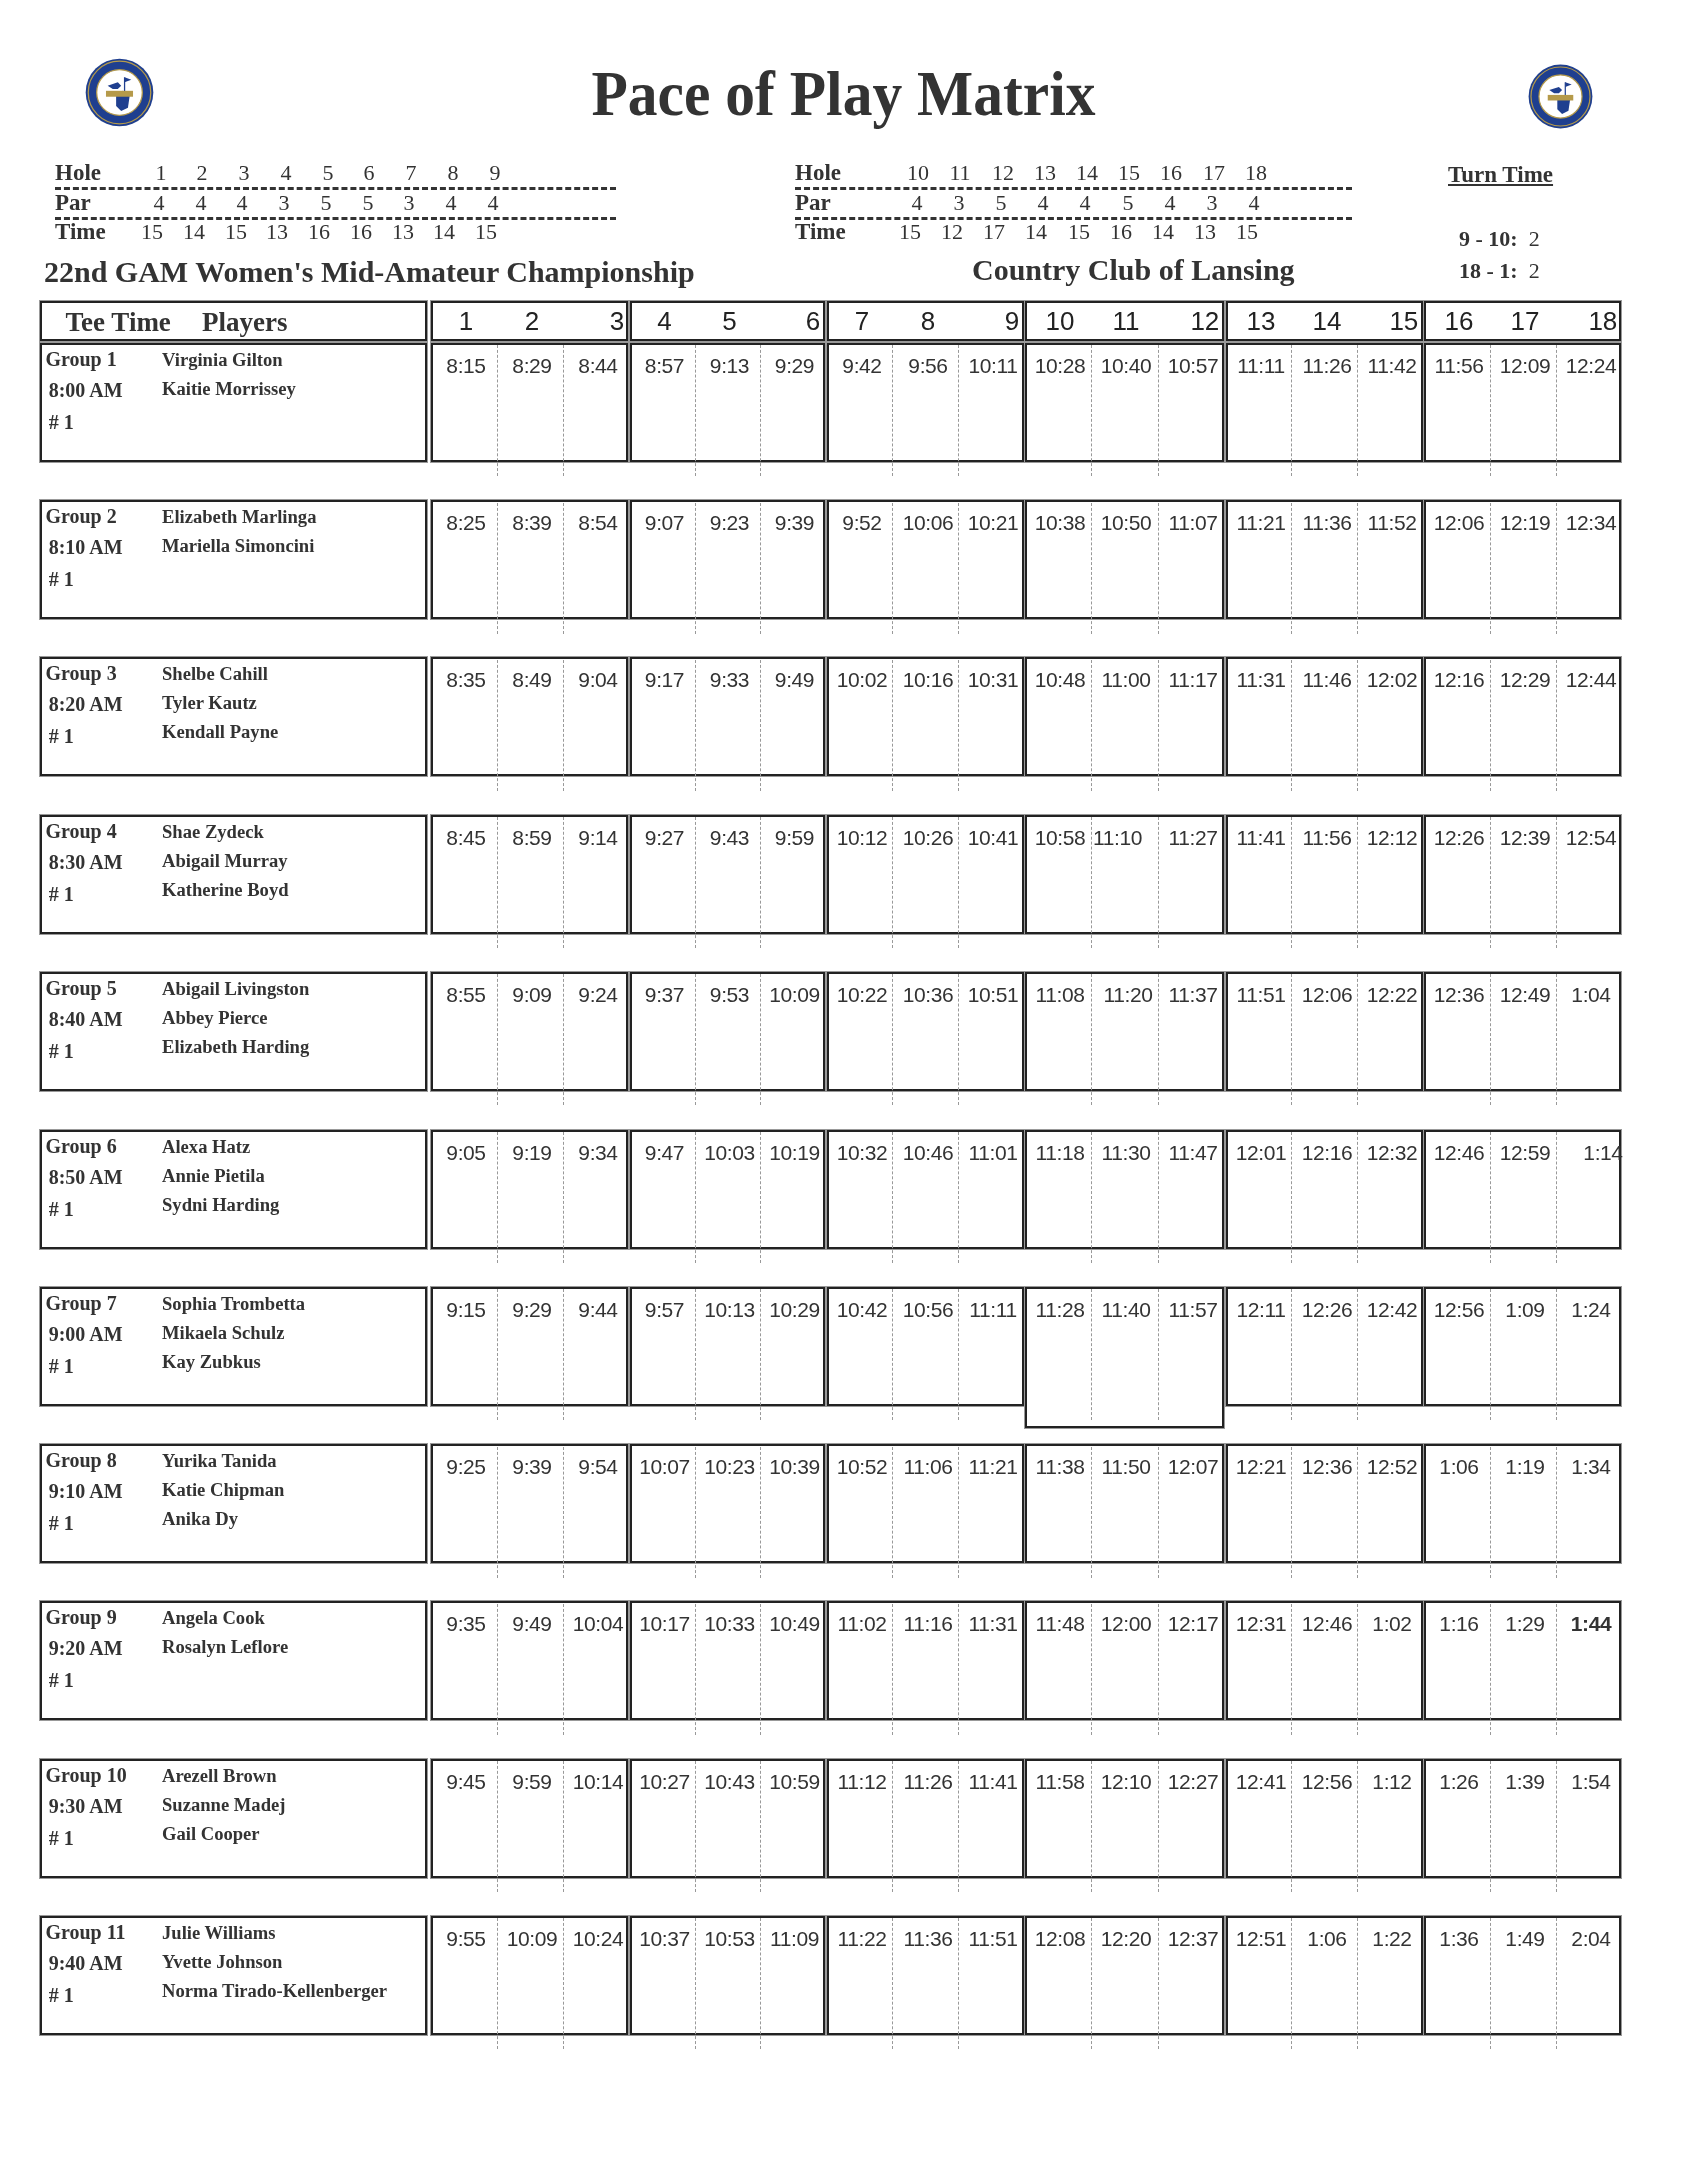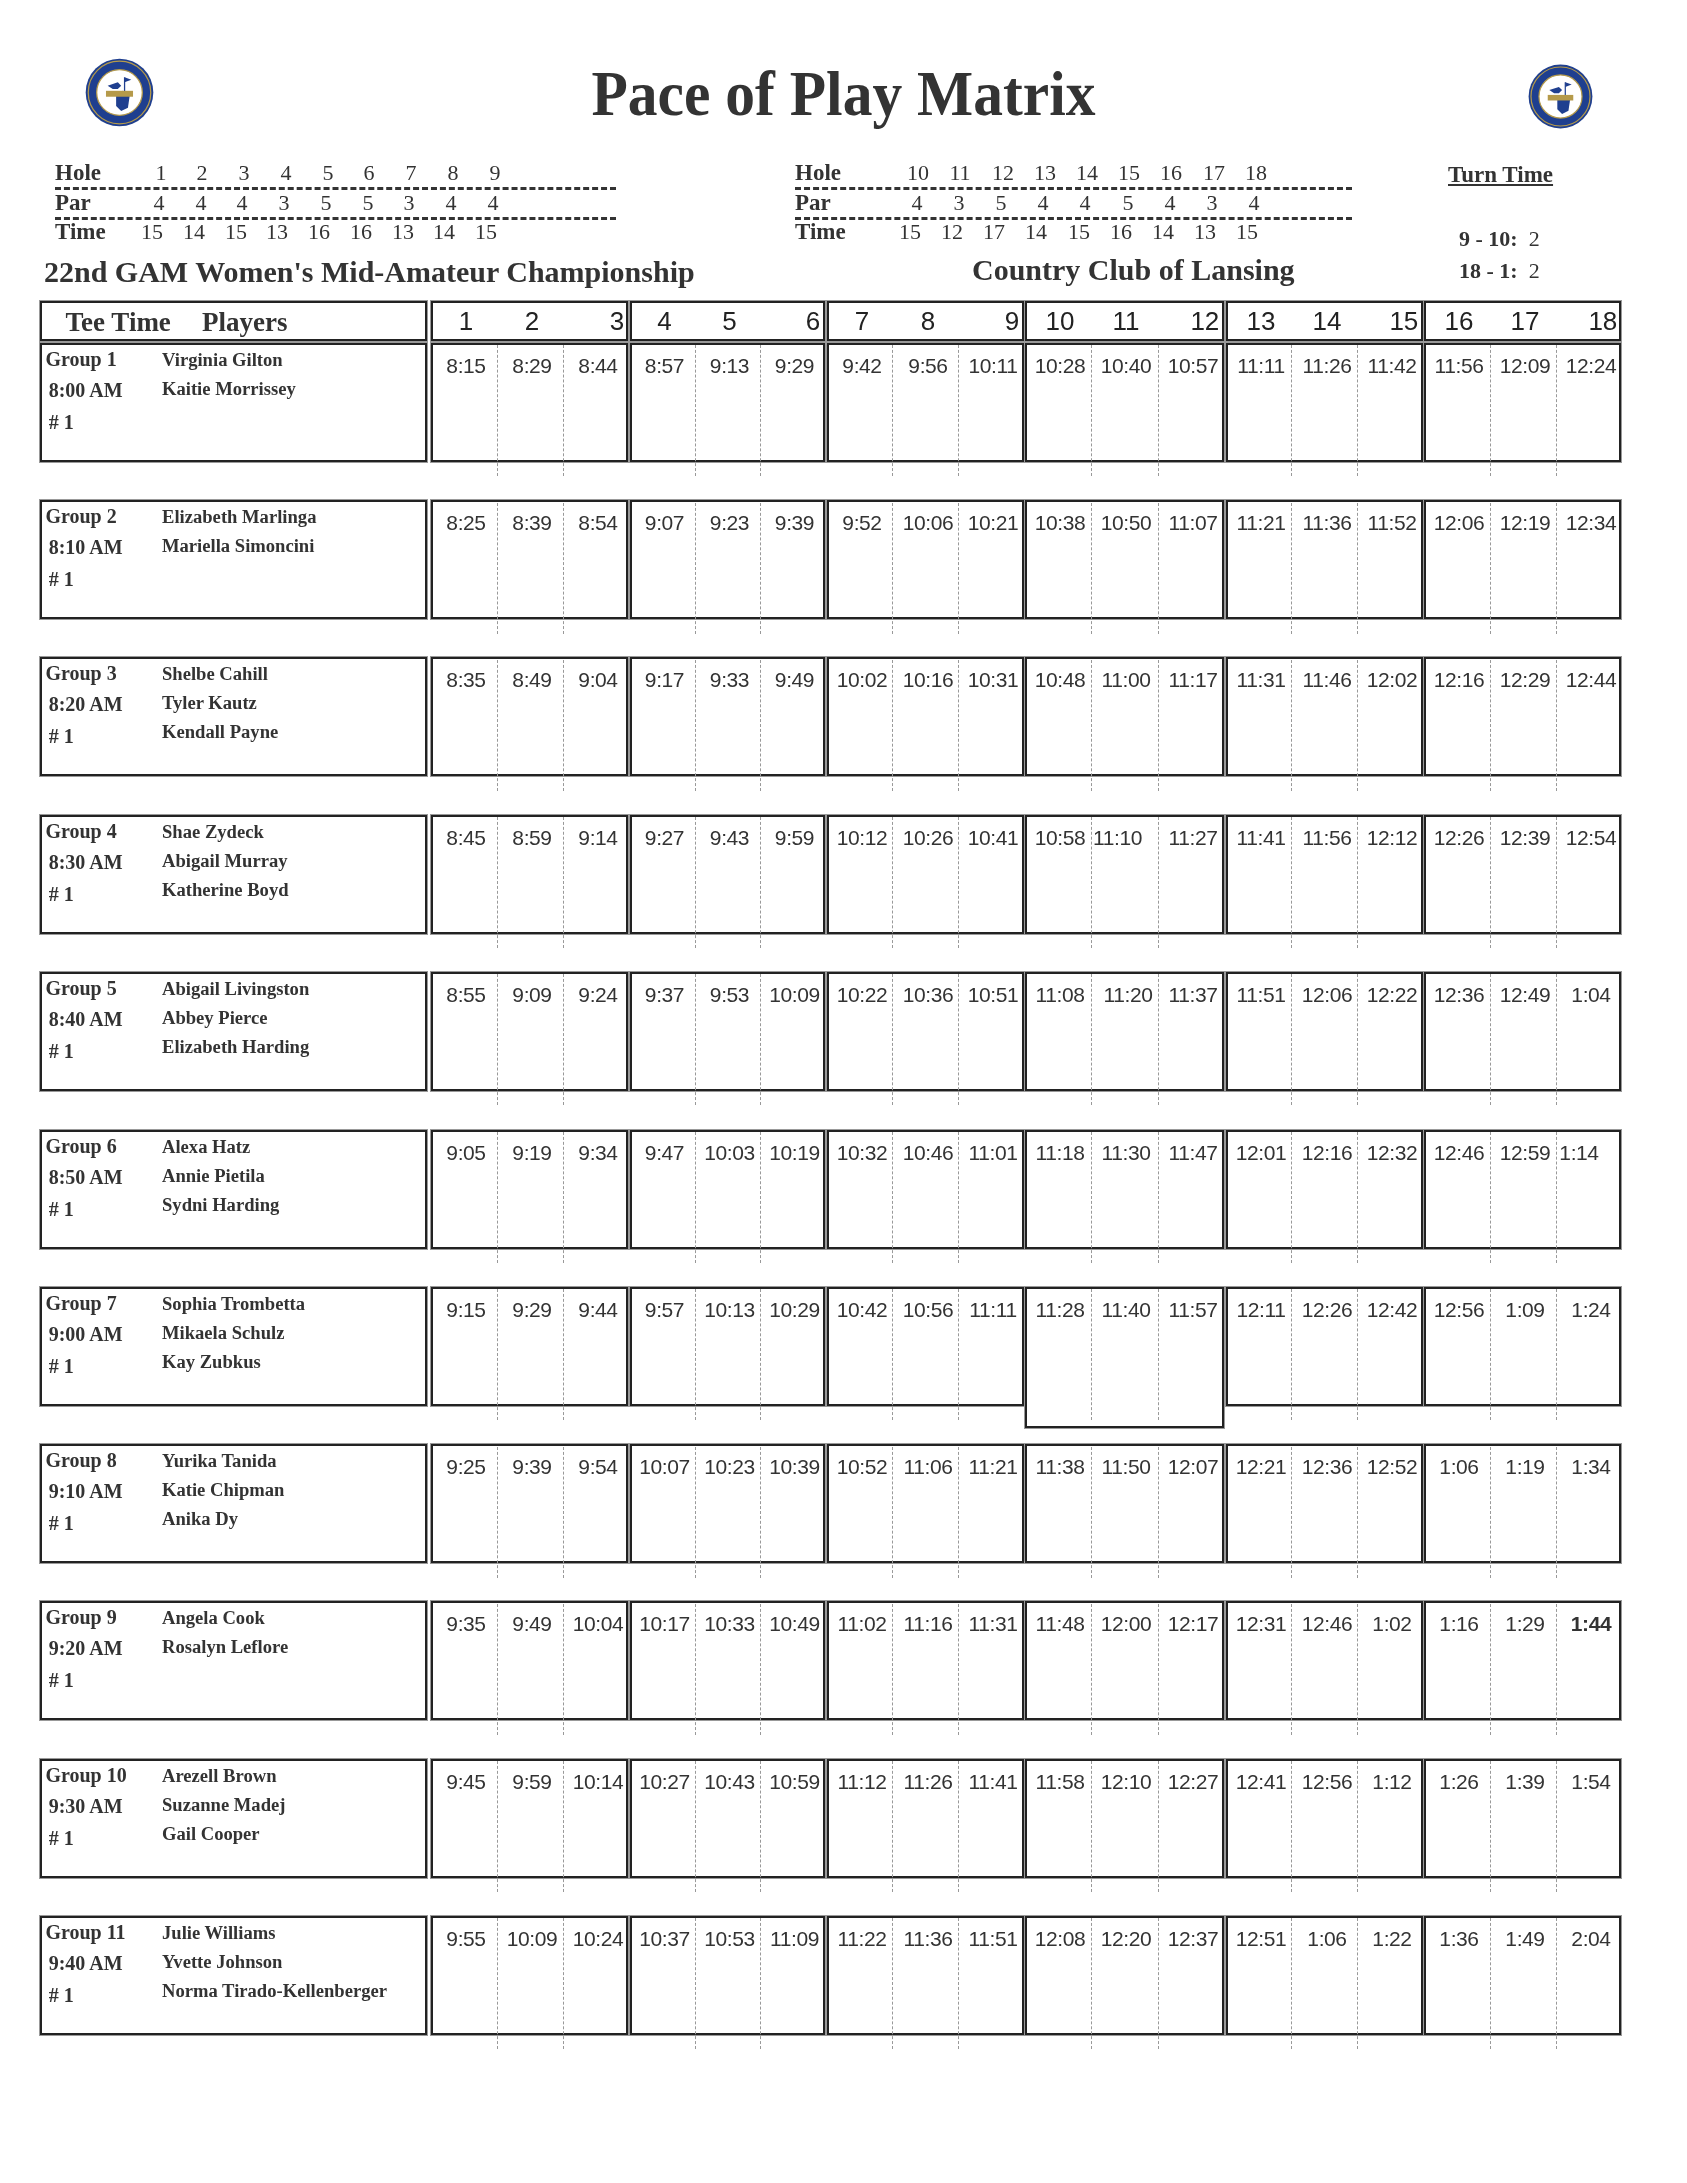--- a/index.html
+++ b/index.html
@@ -465,21 +465,21 @@
         <span class="tm" style="left: 133px; width: 66px; top: 8.4px;">11:47</span>
       </div>
       <div class="box" style="left: 1226px; top: 1130px; width: 197px; height: 119px;">
         <span class="tm" style="left: 0px; width: 66px; top: 8.4px;">12:01</span>
         <span class="tm" style="left: 66px; width: 66px; top: 8.4px;">12:16</span>
         <span class="tm" style="left: 131px; width: 66px; top: 8.4px;">12:32</span>
       </div>
       <div class="box" style="left: 1424px; top: 1130px; width: 197px; height: 119px;">
         <span class="tm" style="left: 0px; width: 66px; top: 8.4px;">12:46</span>
         <span class="tm" style="left: 66px; width: 66px; top: 8.4px;">12:59</span>
-        <span class="tm" style="left: 120px; width: 66px; top: 8.4px;">1:14</span>
+        <span class="tm" style="left: 144px; width: 66px; top: 8.4px;">1:14</span>
       </div>
     </div>
     <div class="vdash" style="left: 497px; top: 1132px; height: 131px;"></div>
     <div class="vdash" style="left: 563px; top: 1132px; height: 131px;"></div>
     <div class="vdash" style="left: 695px; top: 1132px; height: 131px;"></div>
     <div class="vdash" style="left: 760px; top: 1132px; height: 131px;"></div>
     <div class="vdash" style="left: 892px; top: 1132px; height: 131px;"></div>
     <div class="vdash" style="left: 958px; top: 1132px; height: 131px;"></div>
     <div class="vdash" style="left: 1091px; top: 1132px; height: 131px;"></div>
     <div class="vdash" style="left: 1158px; top: 1132px; height: 131px;"></div>

